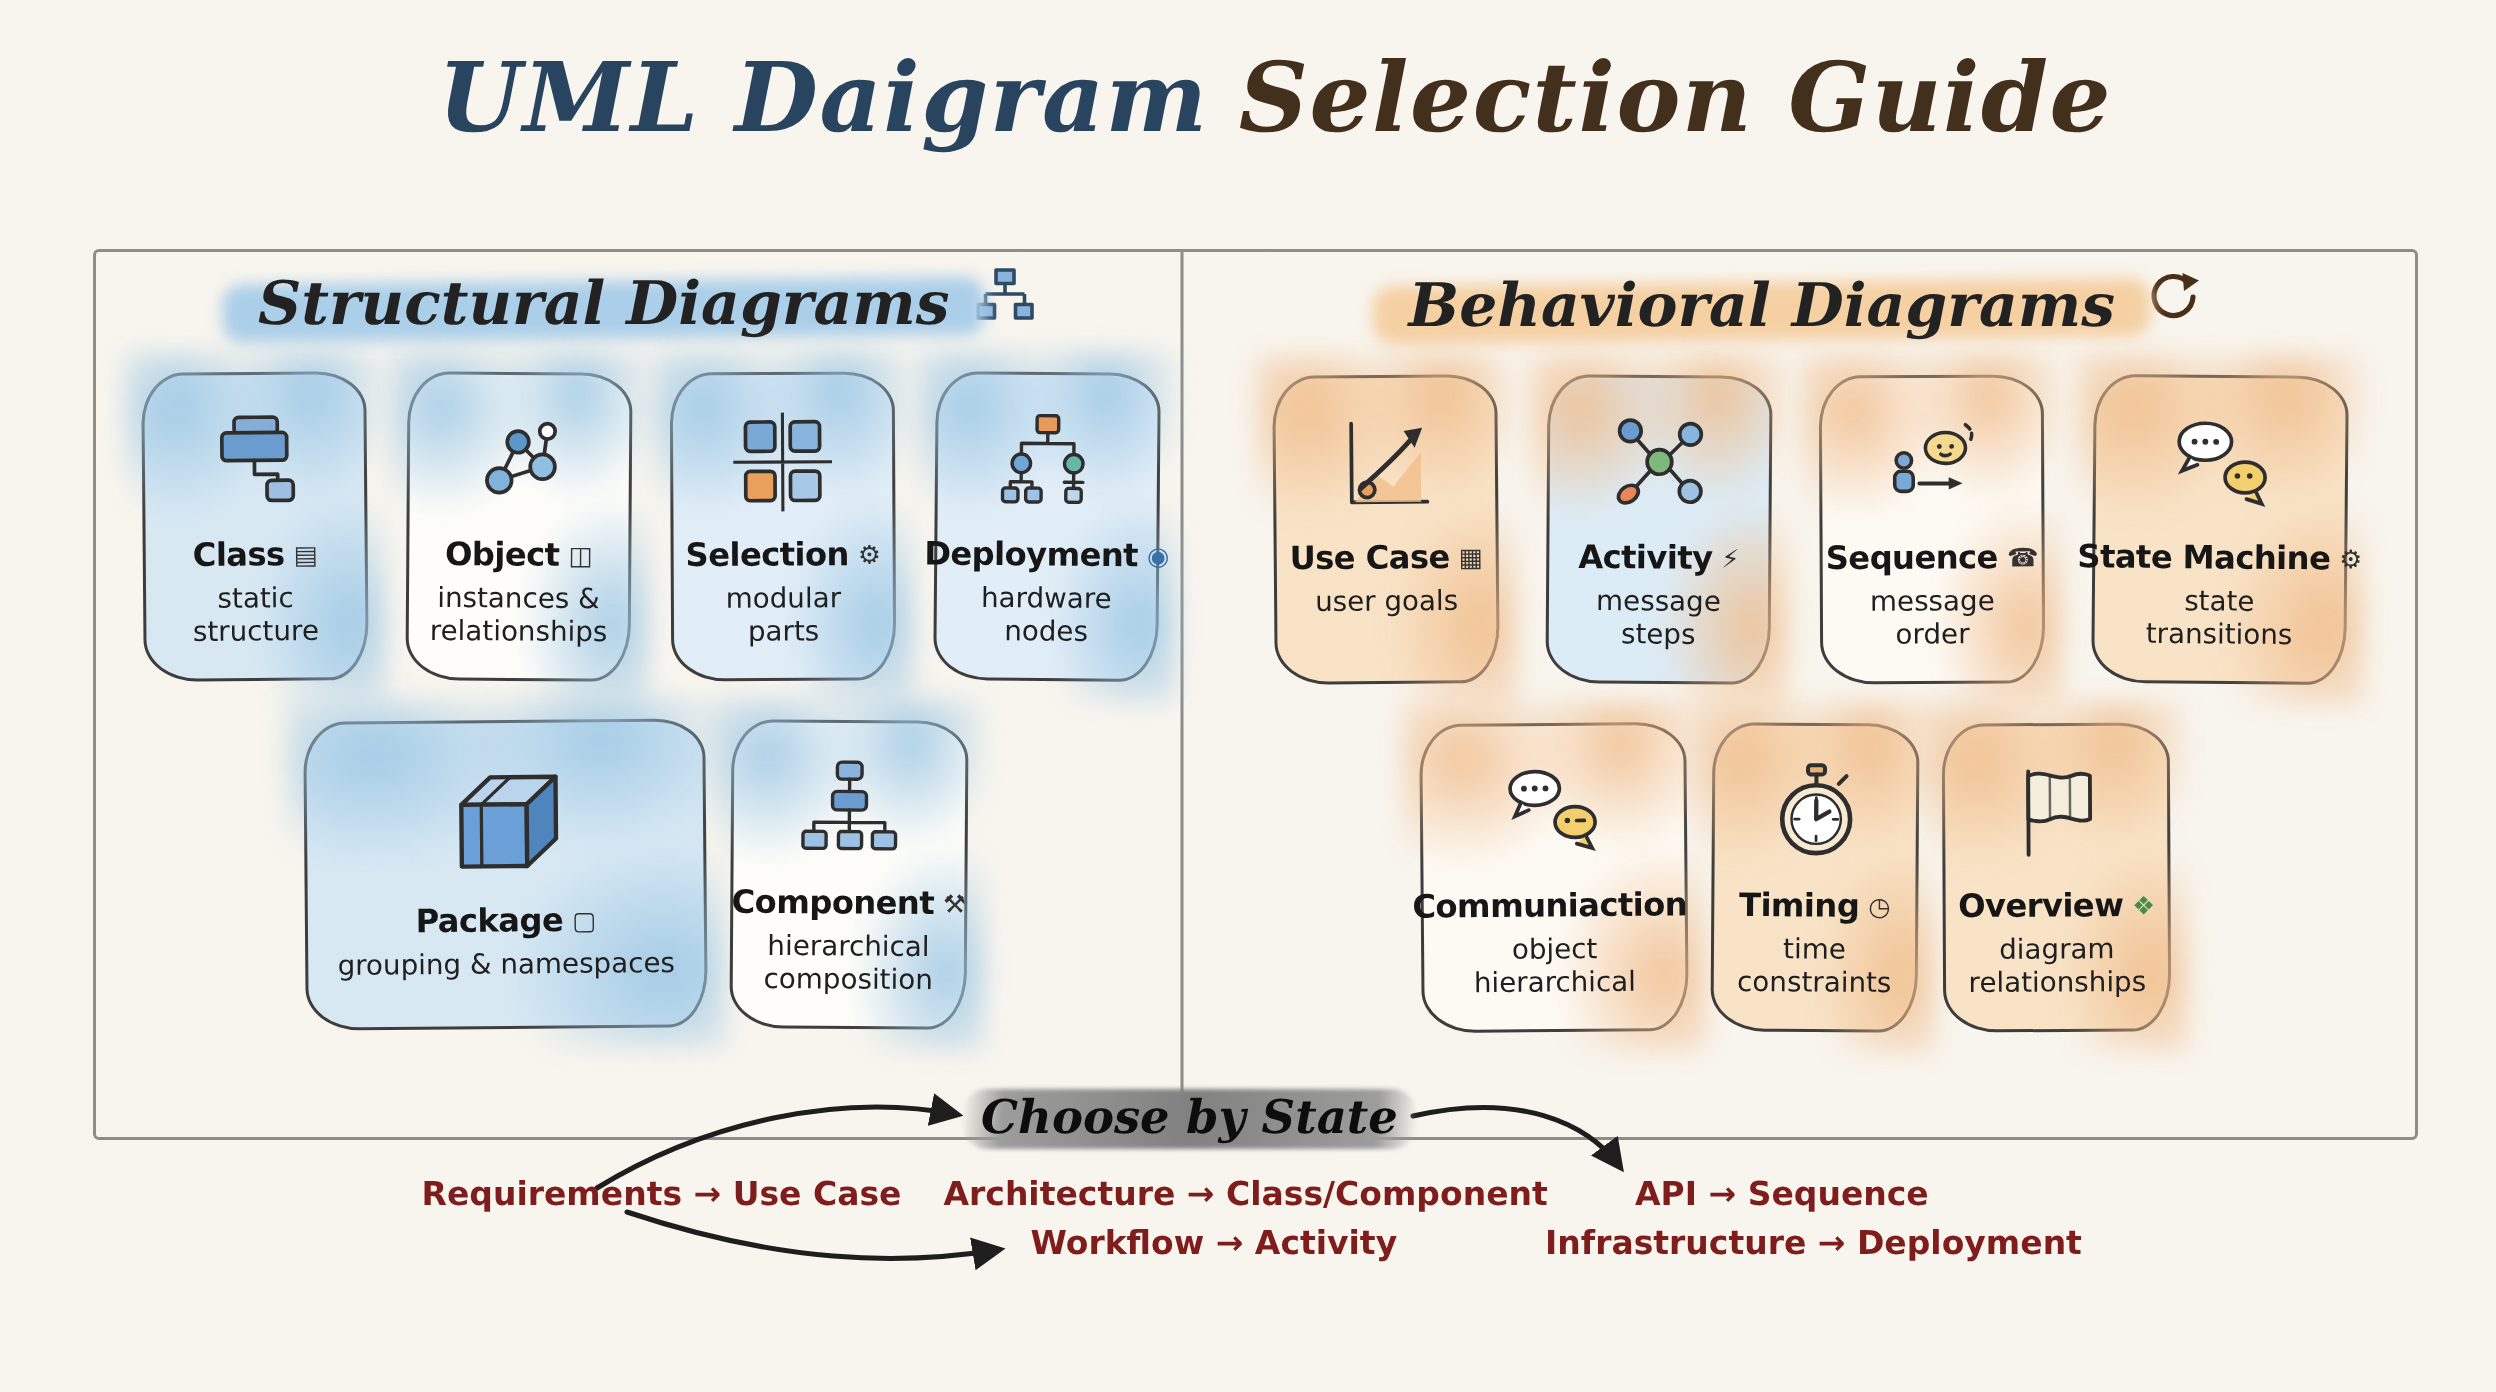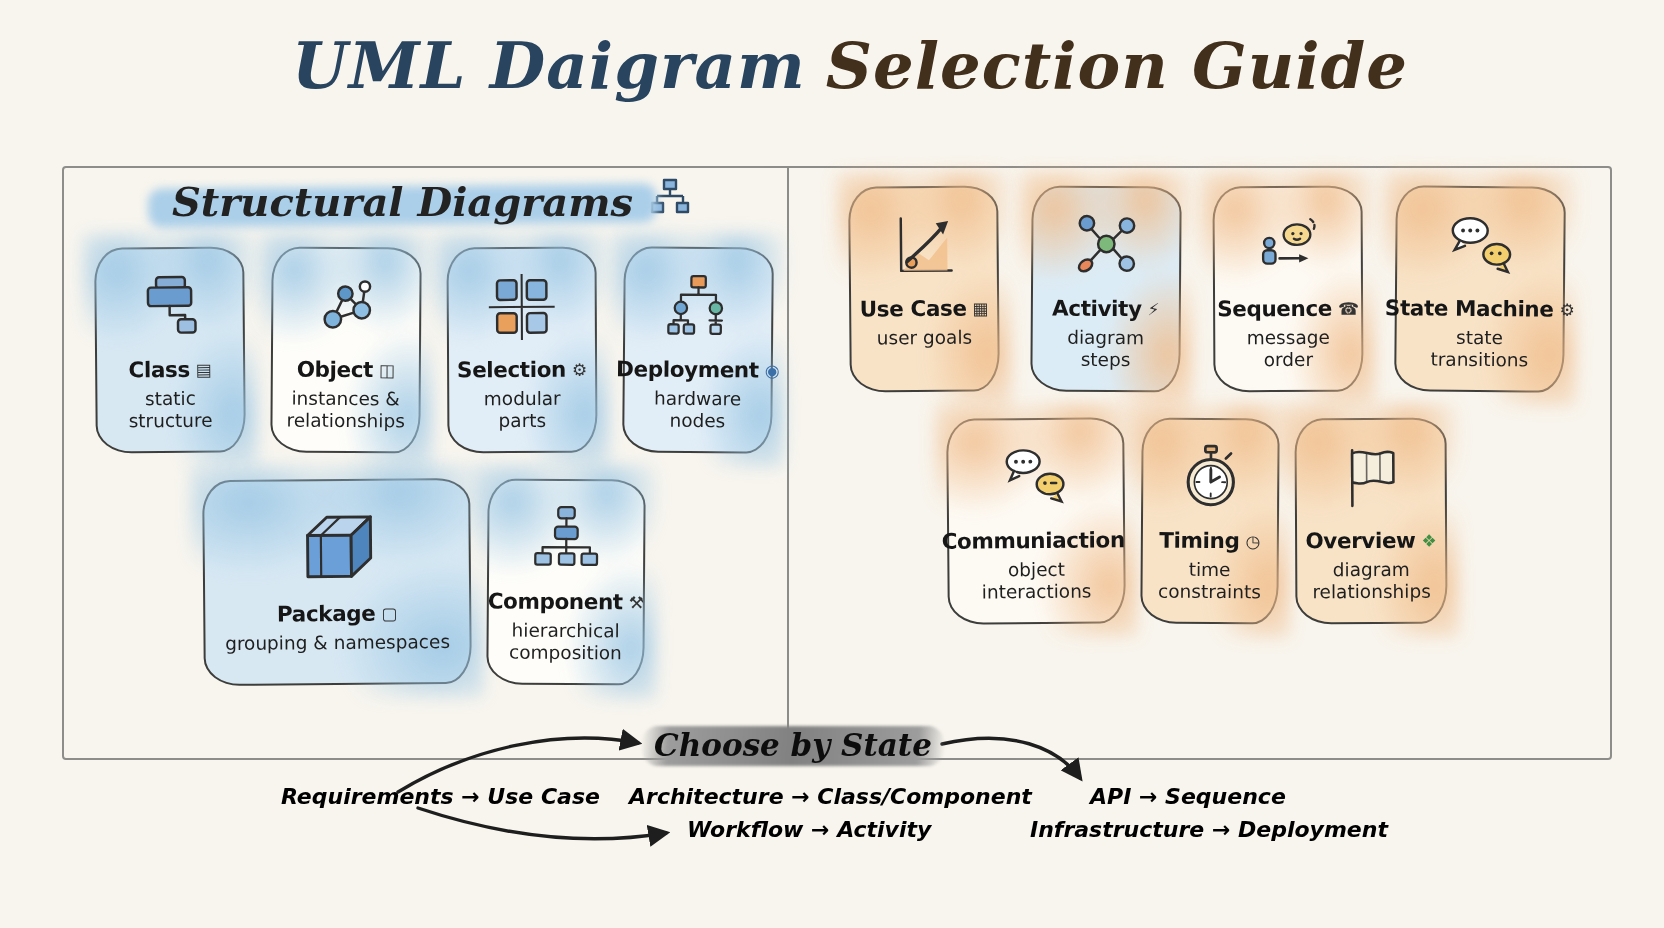--- a/index.html
+++ b/index.html
@@ -94,21 +94,21 @@
   
   .banner{
     position:absolute;left:648px;top:722px;width:290px;text-align:center;
     font:italic 700 31px "DejaVu Serif",serif;color:#0d0d0d;padding:5px 0;z-index:2;
   }
   .banner::before{
     content:"";position:absolute;inset:4px -6px 2px -6px;z-index:-1;border-radius:16px;
     background:linear-gradient(95deg, rgba(130,130,130,0) 0%, #9d9d9d 9%, #818181 50%, #9d9d9d 91%, rgba(130,130,130,0) 100%);
     filter:blur(1.5px);
   }
-  .mapping{position:absolute;font-size:22px;font-weight:700;color:#000000;white-space:nowrap;z-index:2;font-style:italic;}
+  .mapping{position:absolute;font-size:22px;font-weight:700;color:#7f1d1d;white-space:nowrap;z-index:2;}
   .map-requirements{left:281px;top:784px;}
   .map-architecture{left:629px;top:784px;}
   .map-api{left:1090px;top:784px;}
   .map-workflow{left:687px;top:817px;}
   .map-infrastructure{left:1030px;top:817px;}
 
   .phase-arrows{position:absolute;left:0;top:700px;pointer-events:none;z-index:1;}
 </style>
 </head>
 <body>
@@ -234,20 +234,27 @@
       <div class="card-name">
           <span>Component</span>
           <span class="mini">⚒</span>
         </div>
       <div class="card-desc">hierarchical composition</div>
     </div>
   </div>
 </div>
 
 <div class="section sec-behavioral">
+  <h2 class="sec-header">
+    <span class="hl">Behavioral Diagrams</span>
+    <span><svg width="44" height="44" viewBox="0 0 44 44" fill="none" stroke="#4a2f18" stroke-width="3.4" stroke-linecap="round">
+          <path d="M33 13 A13 13 0 1 0 36 22"></path>
+          <polygon points="29,6 40,11 30,18" fill="#4a2f18" stroke="none"></polygon>
+        </svg></span>
+  </h2>
 
   <div class="row row1">
     <div class="card t-orange">
       <div class="icon-wrap">
         <svg width="72" height="72" viewBox="0 0 70 70" fill="none" stroke="#2e2e2e" stroke-width="2.4" stroke-linecap="round" stroke-linejoin="round">
             <path d="M13 8 V59 H62"></path>
             <polygon points="15,59 30,42 40,49 58,27 58,59" fill="#f2c18e" stroke="none" opacity="0.85"></polygon>
             <circle cx="23" cy="51" r="5" fill="#e8a05c"></circle>
             <path d="M19 50 C 30 40, 42 30, 53 17" stroke-width="3.2"></path>
             <polygon points="47,13 59,11 54,24" fill="#2e2e2e" stroke="none"></polygon>
@@ -268,21 +275,21 @@
             <circle cx="16" cy="13" r="7" fill="#6b9ccf"></circle>
             <circle cx="55" cy="15" r="7" fill="#88b5dd"></circle>
             <ellipse cx="15" cy="54" rx="7" ry="5" fill="#e8875a" transform="rotate(-35 15 54)"></ellipse>
             <circle cx="55" cy="52" r="7" fill="#9dc2e4"></circle>
           </svg>
       </div>
       <div class="card-name">
           <span>Activity</span>
           <span class="mini">⚡</span>
         </div>
-      <div class="card-desc">diagram steps</div>
+      <div class="card-desc">message steps</div>
     </div>
 
     <div class="card t-whiteorange">
       <div class="icon-wrap">
         <svg width="72" height="72" viewBox="0 0 70 70" fill="none" stroke="#2e2e2e" stroke-width="2.3" stroke-linecap="round">
             <circle cx="17" cy="32" r="5" fill="#7aa9d6"></circle>
             <rect x="11" y="39" width="12" height="13" rx="4" fill="#7aa9d6"></rect>
             <ellipse cx="44" cy="24" rx="13" ry="10" fill="#f6d98e"></ellipse>
             <circle cx="40" cy="23" r="1.6" fill="#2e2e2e" stroke="none"></circle>
             <circle cx="48" cy="23" r="1.6" fill="#2e2e2e" stroke="none"></circle>
@@ -333,21 +340,21 @@
             <ellipse cx="51" cy="41" rx="13" ry="10" fill="#f3cf6e"></ellipse>
             <path d="M58 50 l4 8 -10 -3" fill="#f3cf6e"></path>
             <circle cx="46" cy="40" r="1.8" fill="#2e2e2e" stroke="none"></circle>
             <path d="M52 40 h5"></path>
           </svg>
       </div>
       <div class="card-name">
           <span>Communiaction</span>
           <span class="mini"></span>
         </div>
-      <div class="card-desc">object interactions</div>
+      <div class="card-desc">object hierarchical</div>
     </div>
 
     <div class="card t-orange w-timing">
       <div class="icon-wrap">
         <svg width="72" height="72" viewBox="0 0 70 70" fill="none" stroke="#2e2e2e" stroke-width="2.6" stroke-linecap="round">
             <rect x="30" y="4" width="11" height="6" rx="2" fill="#e8b277"></rect>
             <path d="M35.5 10 v6 M50 16 l5 -5"></path>
             <circle cx="35.5" cy="39" r="22" fill="#f7ead2" stroke-width="3"></circle>
             <circle cx="35.5" cy="39" r="16" fill="#ffffff" stroke-width="1.6"></circle>
             <path d="M35.5 39 V27 M35.5 39 L44 34" stroke-width="2.8"></path>

